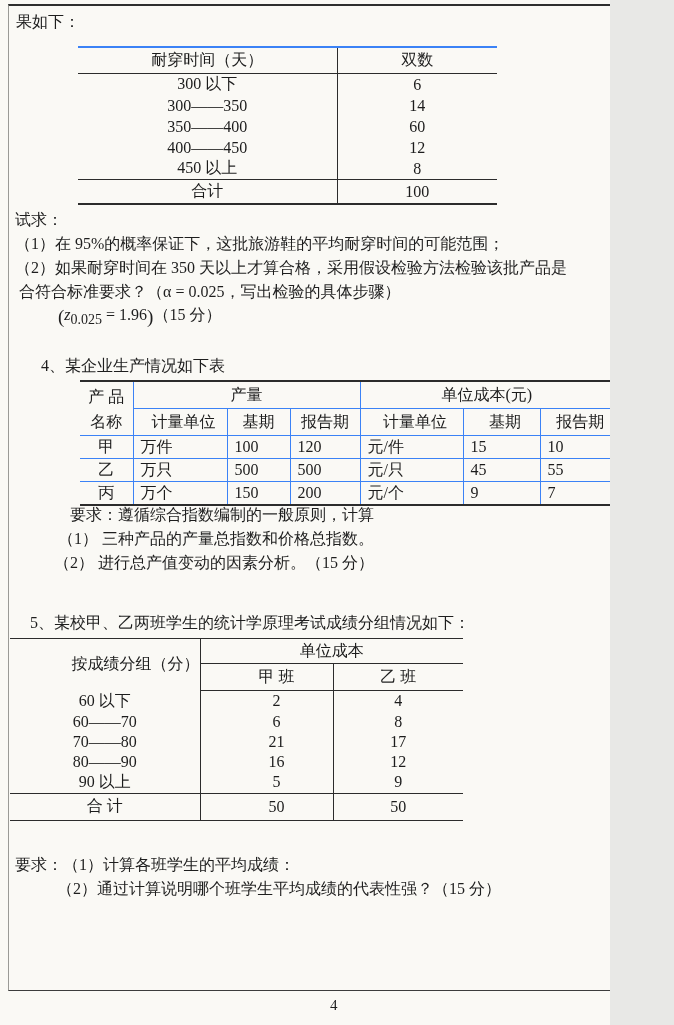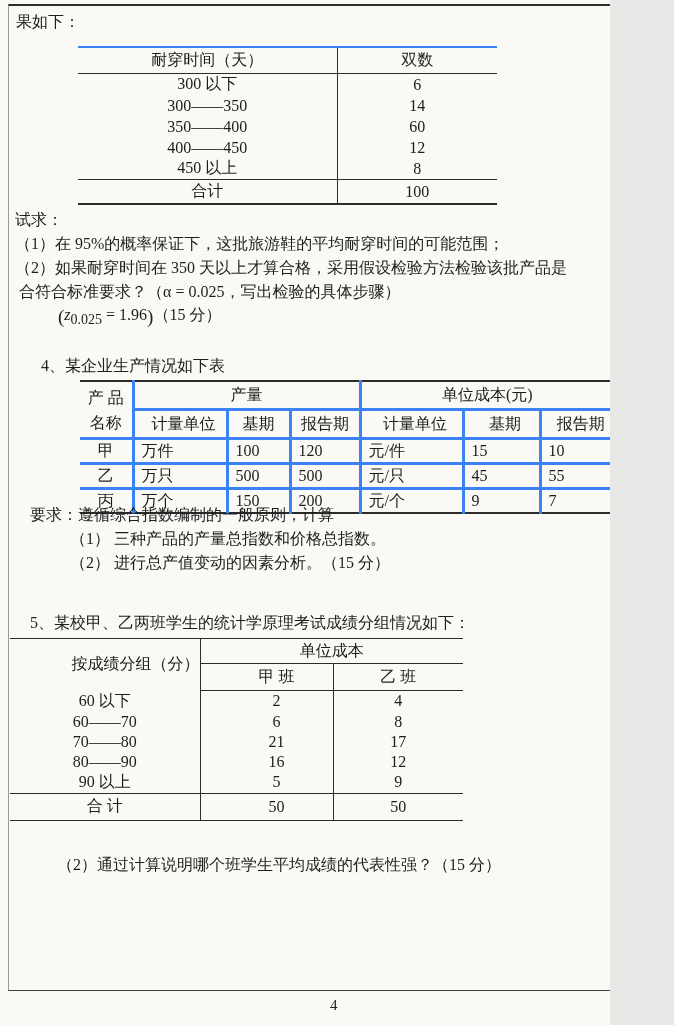--- a/index.html
+++ b/index.html
@@ -27,21 +27,21 @@
 
   
   .table1 { position:absolute; left:78px; top:46px; width:419px; }
   .table1 td { text-align:center; height:21px; }
   .table1 td:first-child { border-right:1px solid #2c2c2c; }
   .table1 tr.head td { border-top:2px solid #3b82f6; border-bottom:1px solid #2c2c2c; height:25px; }
   .table1 tr.total td { border-top:1px solid #2c2c2c; border-bottom:2px solid #2c2c2c; height:23px; }
 
   
   .table2 { position:absolute; left:80px; top:380px; width:533px; }
-  .table2 td { border:3px solid #3b82f6; height:22px; }
+  .table2 td { border:1px solid #3b82f6; height:22px; }
   .table2 tr td:first-child { border-left:none; }
   .table2 tr td:last-child { border-right:none; }
   .table2 tr:first-child td { border-top:2px solid #2c2c2c; }
   .table2 tr:last-child td { border-bottom:2px solid #2c2c2c; }
   .table2 .hrow td { text-align:center; height:26px;margin-top:19px; }
   .table2 .prodname { text-align:center; line-height:25px; }
   .table2 .c { text-align:center; }
   .table2 .l { text-align:left; padding-left:7px; }
 
   
@@ -170,21 +170,21 @@
       <td class="l">万个</td>
       <td class="l">150</td>
       <td class="l">200</td>
       <td class="l">元/个</td>
       <td class="l">9</td>
       <td class="l">7</td>
     </tr>
   </tbody>
     </table>
 
-  <div class="t lines" style="left:30px; top:503px;">
+  <div class="t lines" style="left:14px; top:503px;text-align:right;">
     <div class="ln">要求：遵循综合指数编制的一般原则，计算</div>
     <div class="ln indent1">（1）  三种产品的产量总指数和价格总指数。</div>
     <div class="ln indent1">（2）  进行总产值变动的因素分析。（15 分）</div>
   </div>
 
   <div class="t" style="left:30px; top:613px;">5、某校甲、乙两班学生的统计学原理考试成绩分组情况如下：</div>
 
   <table class="tbl table3">
     <colgroup>
         <col style="width:190px">
@@ -227,17 +227,18 @@
     </tr>
     <tr class="total">
       <td class="v1">合    计</td>
       <td class="v2">50</td>
       <td>50</td>
     </tr>
   </tbody>
     </table>
 
   <div class="t lines" style="left:15px; top:853px;">
+    <div class="ln">要求：（1）计算各班学生的平均成绩：</div>
     <div class="ln" style="padding-left:42px;">（2）通过计算说明哪个班学生平均成绩的代表性强？（15 分）</div>
   </div>
 
   <div class="pagenum">4</div>
 </div>
 
 </body></html>

